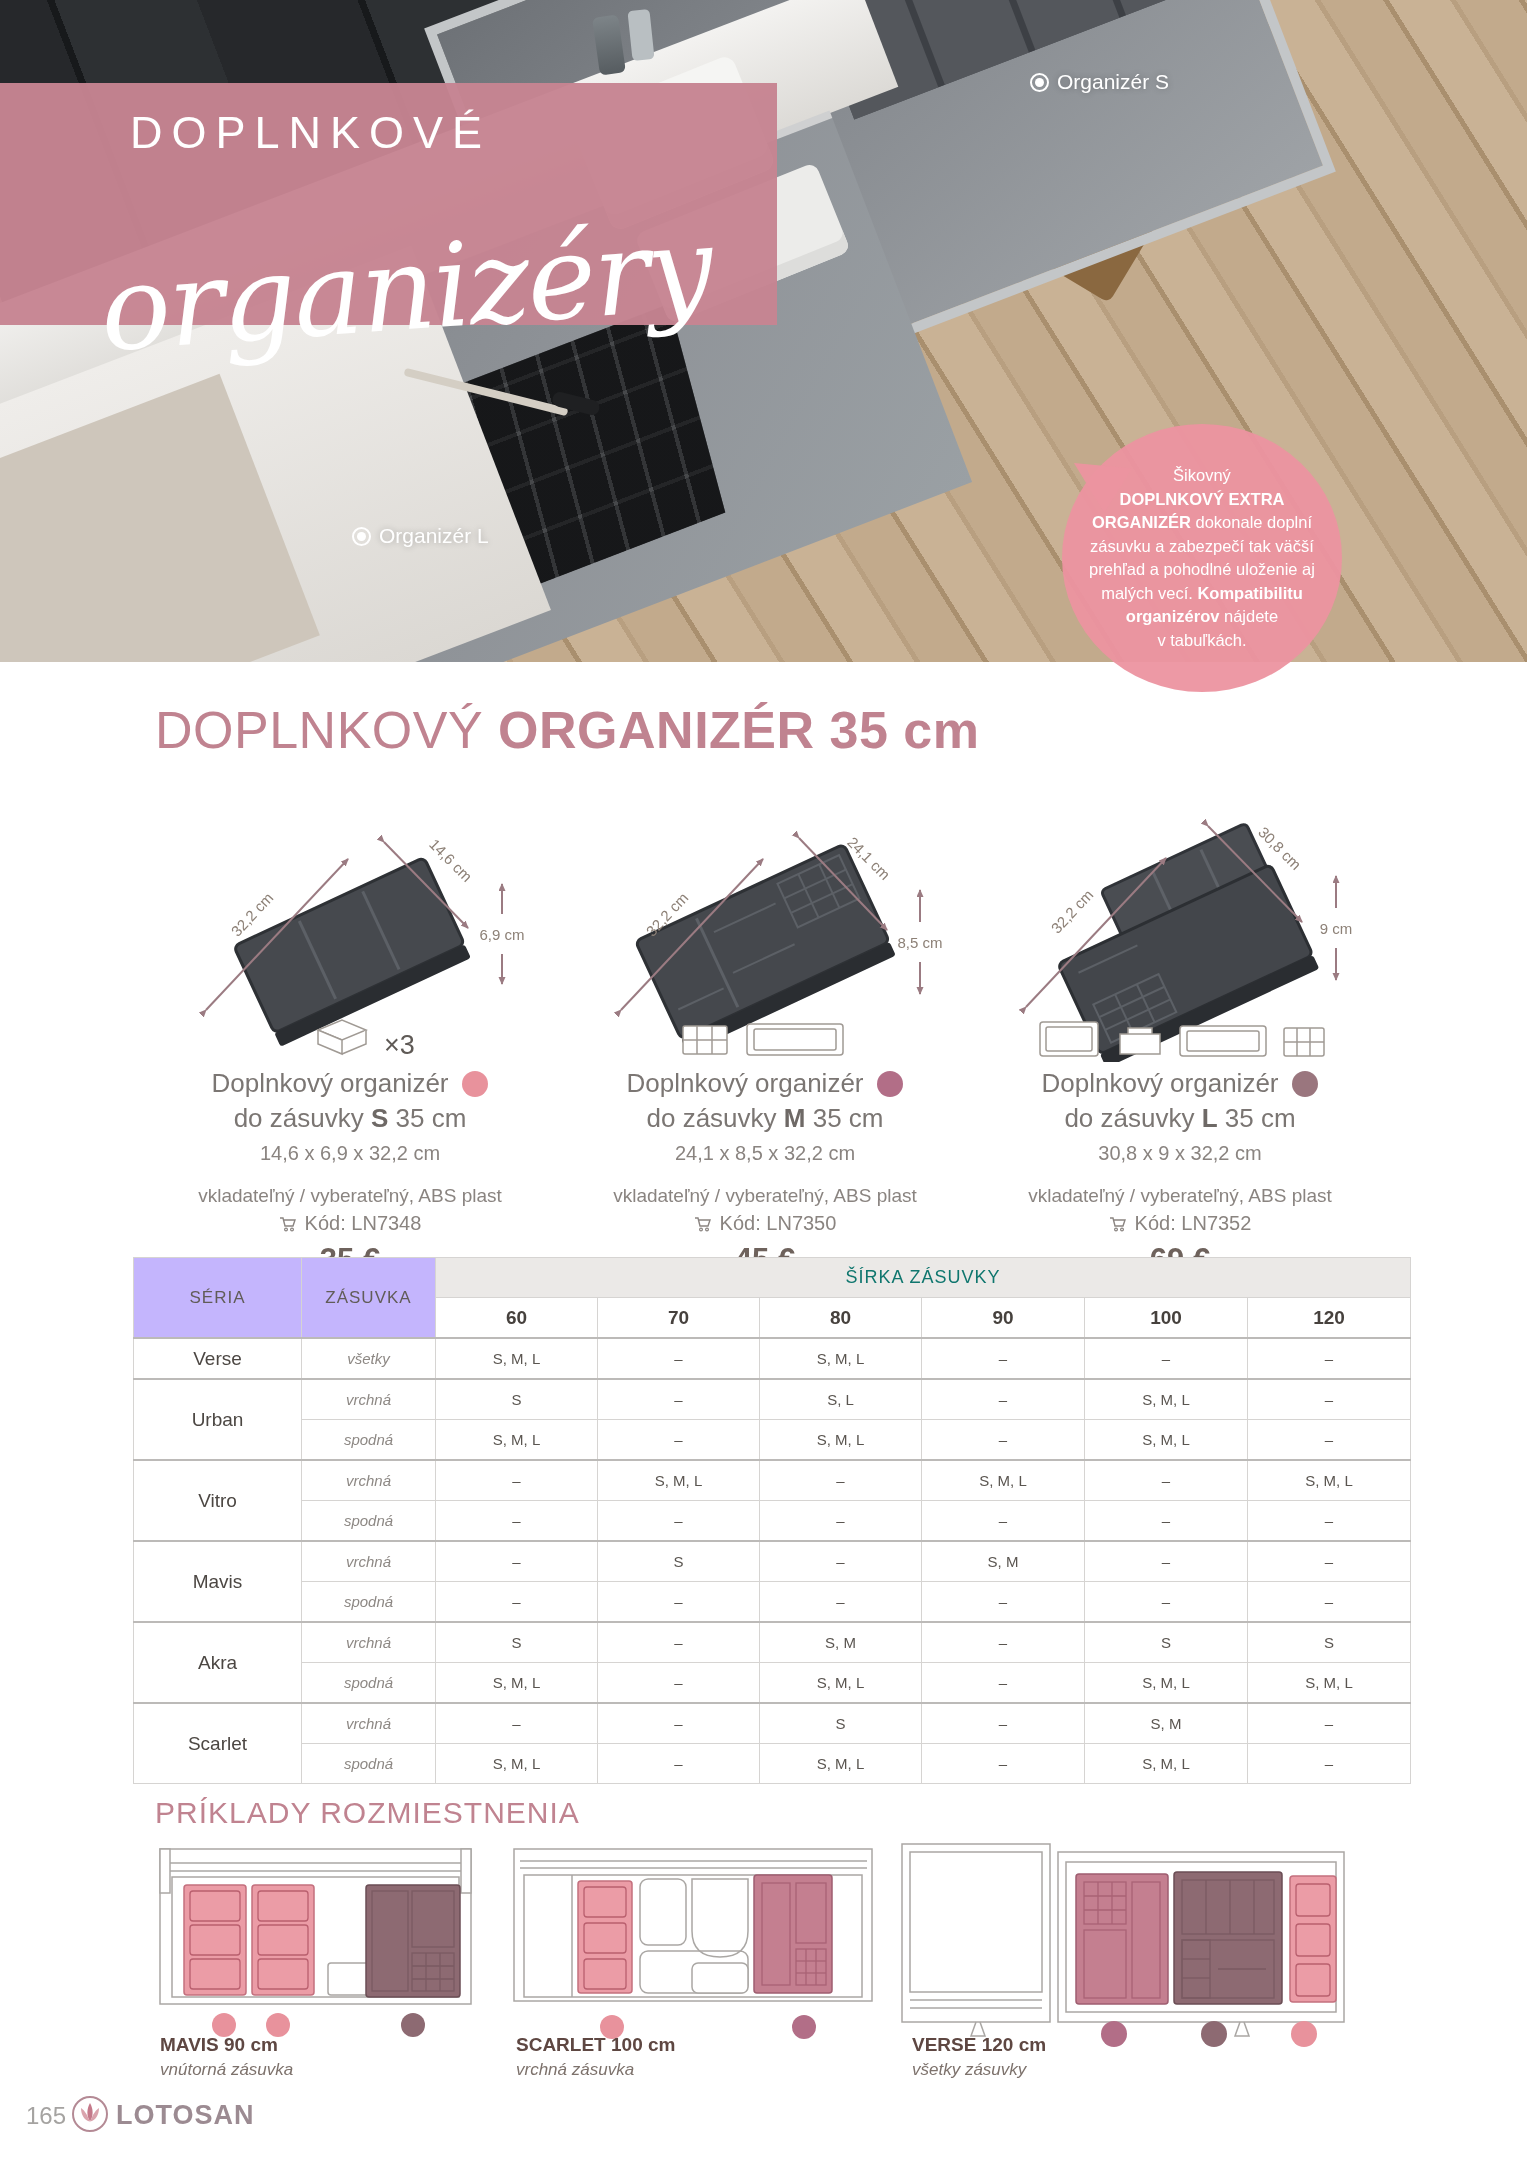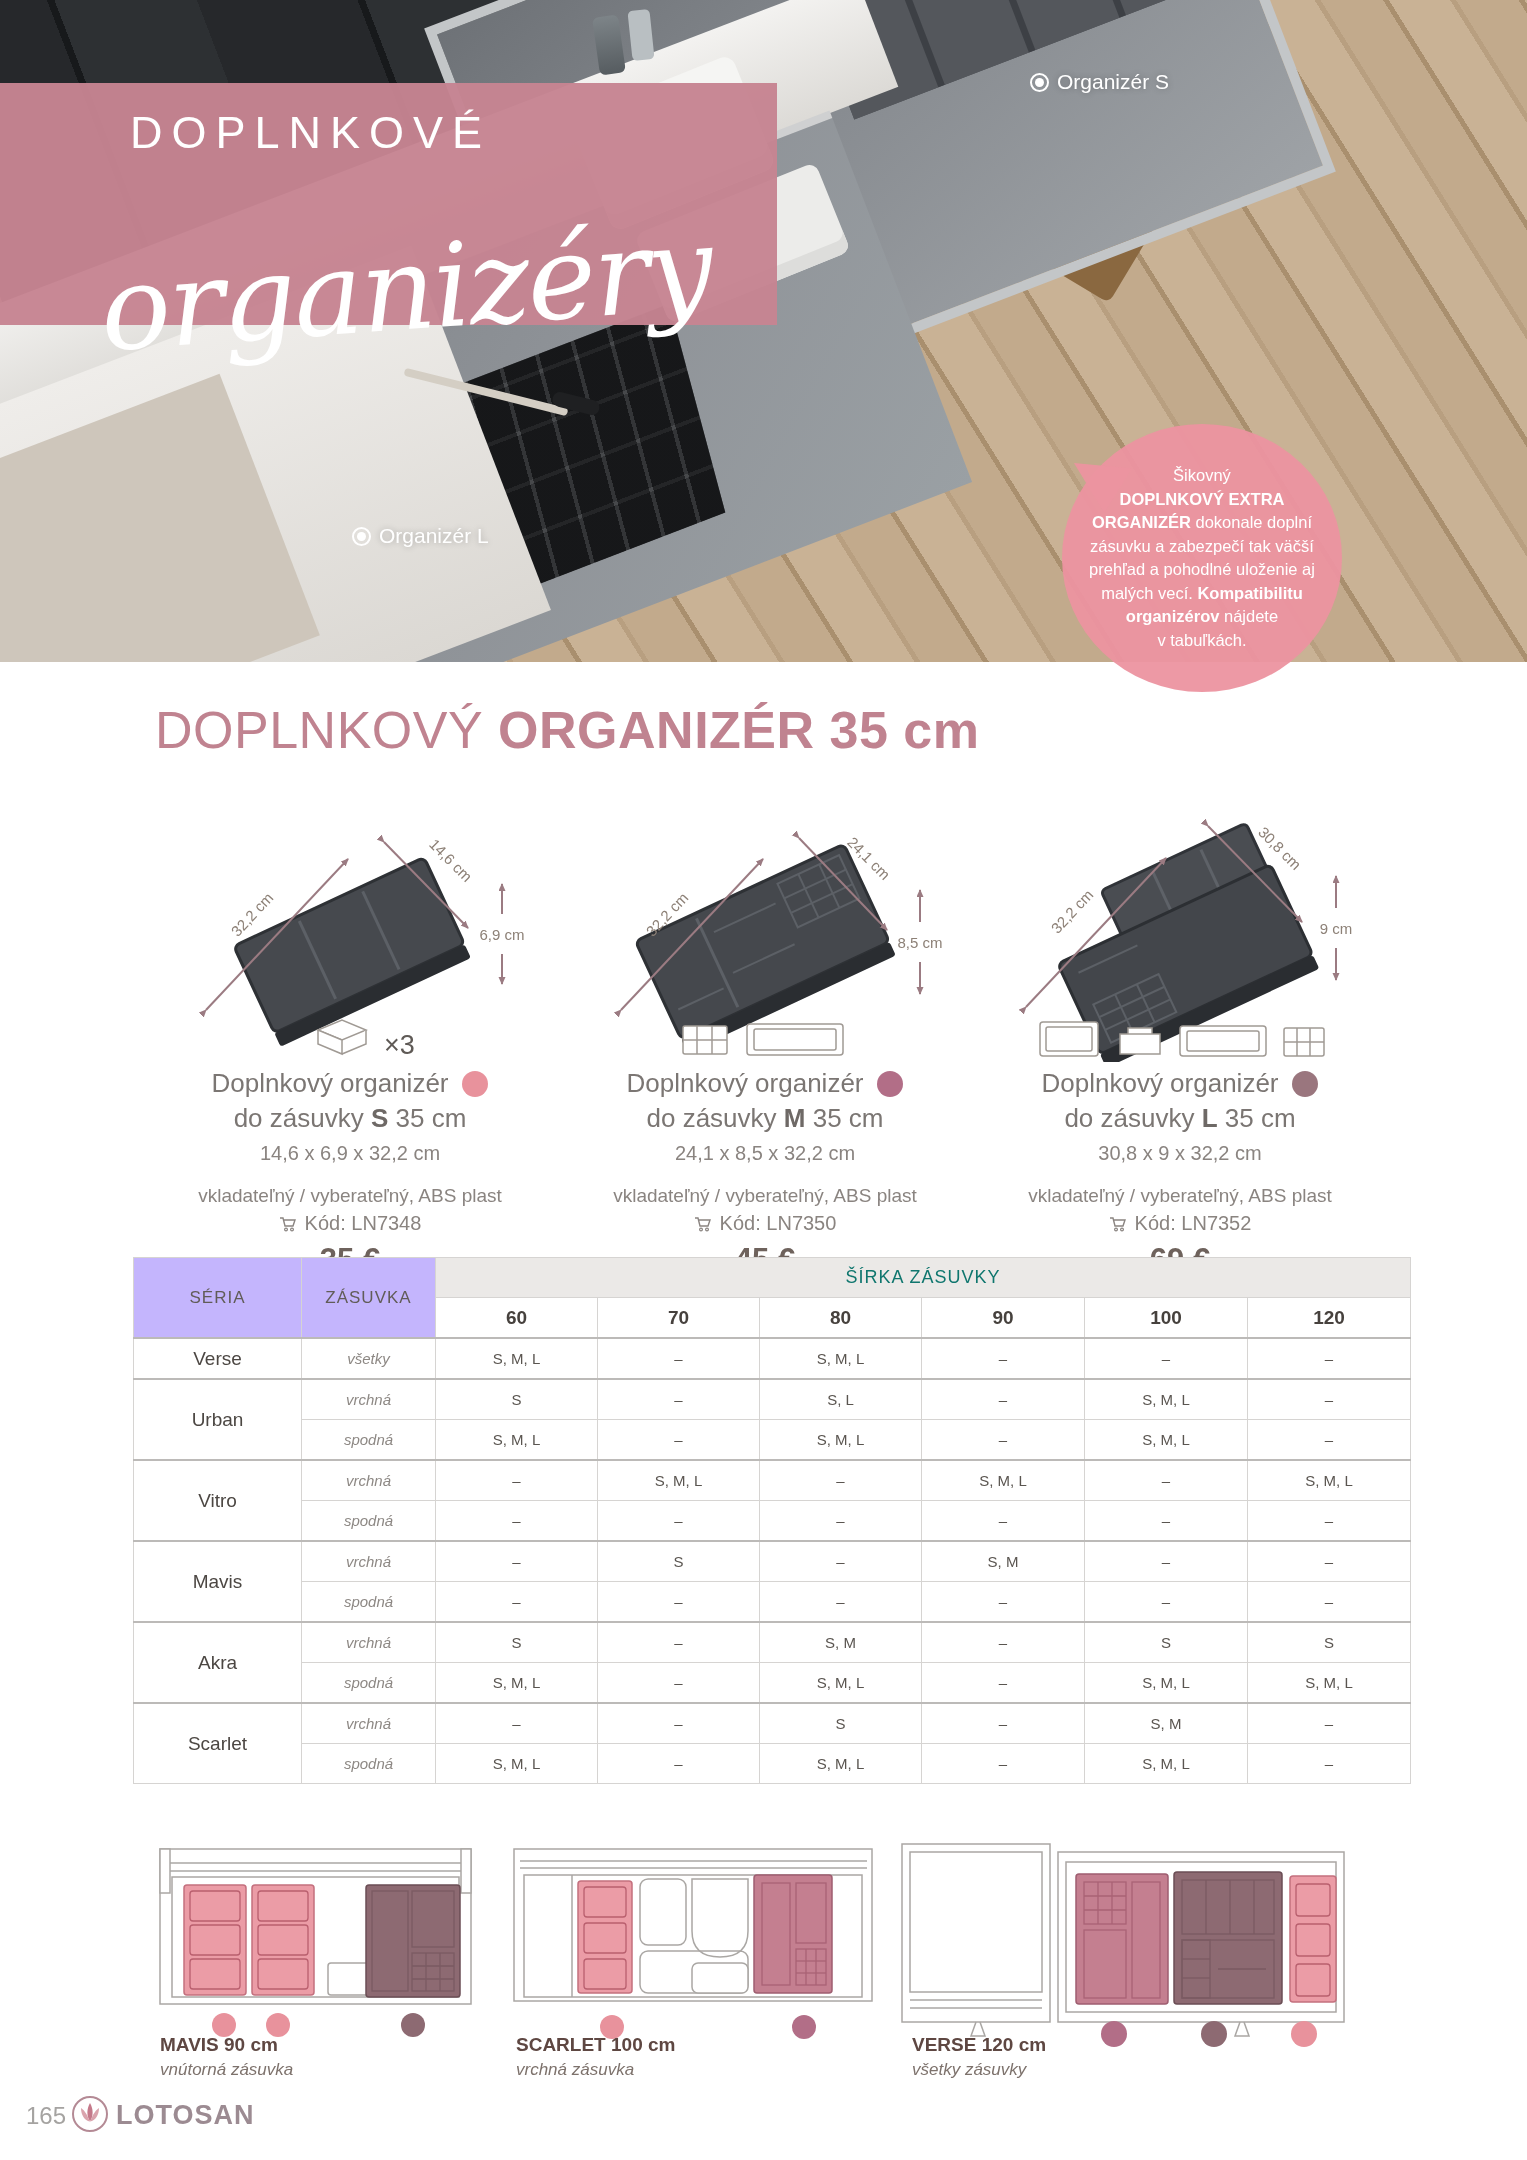--- a/index.html
+++ b/index.html
@@ -441,20 +441,21 @@
           <td>S, M, L</td>
           <td>–</td>
           <td>S, M, L</td>
           <td>–</td>
           <td>S, M, L</td>
           <td>–</td>
         </tr>
       </tbody>
   </table>
 
+  <div class="ex-title">PRÍKLADY ROZMIESTNENIA</div>
 
   <svg class="exdiag" style="left:158px;top:1845px" width="315" height="195" viewBox="0 0 315 195">
     <g stroke="#aaa7a4" fill="none" stroke-width="1.5">
       <rect x="2" y="4" width="311" height="155"></rect>
       <line x1="8" y1="18" x2="307" y2="18"></line>
         <line x1="8" y1="26" x2="307" y2="26"></line>
       <rect x="14" y="32" width="287" height="120"></rect>
       <rect x="2" y="4" width="10" height="44" fill="#ffffff"></rect>
       <rect x="303" y="4" width="10" height="44" fill="#ffffff"></rect>
     </g>

